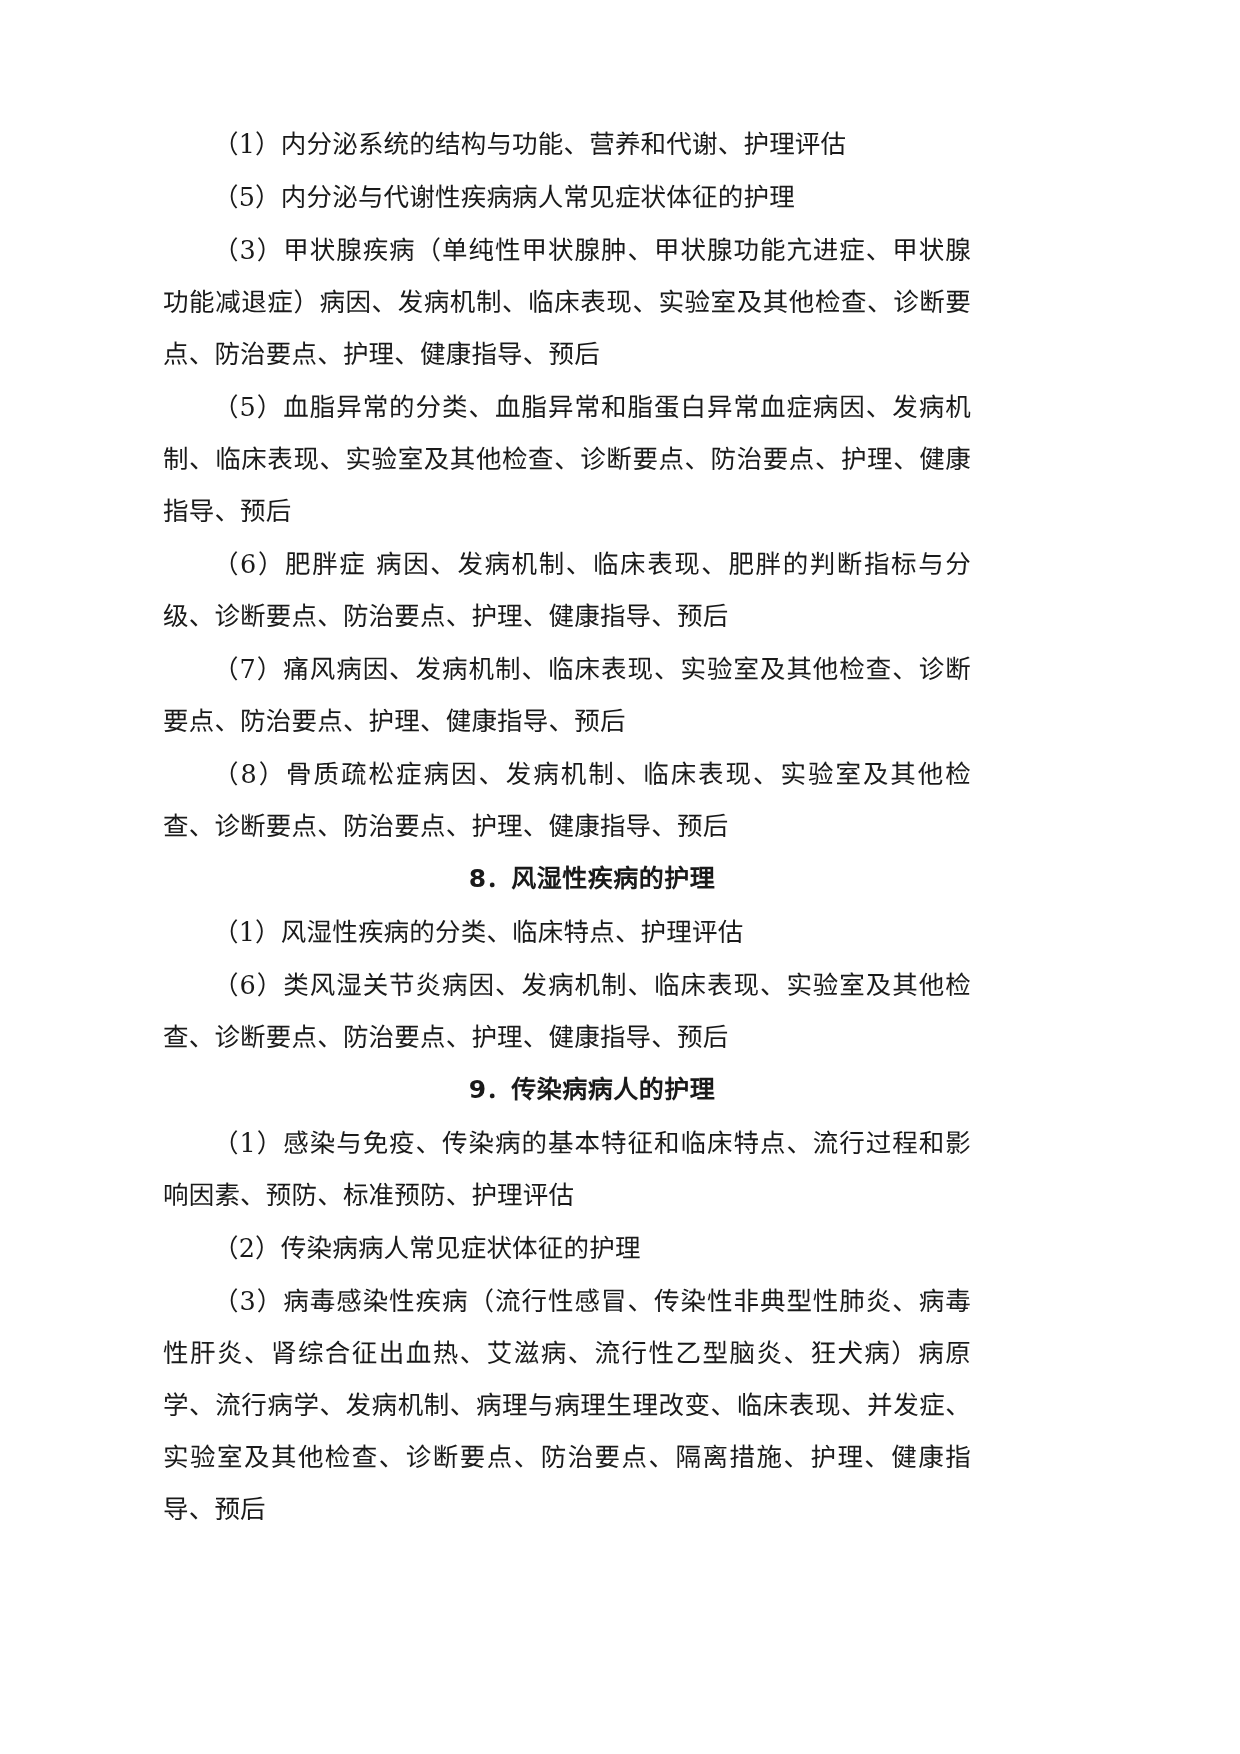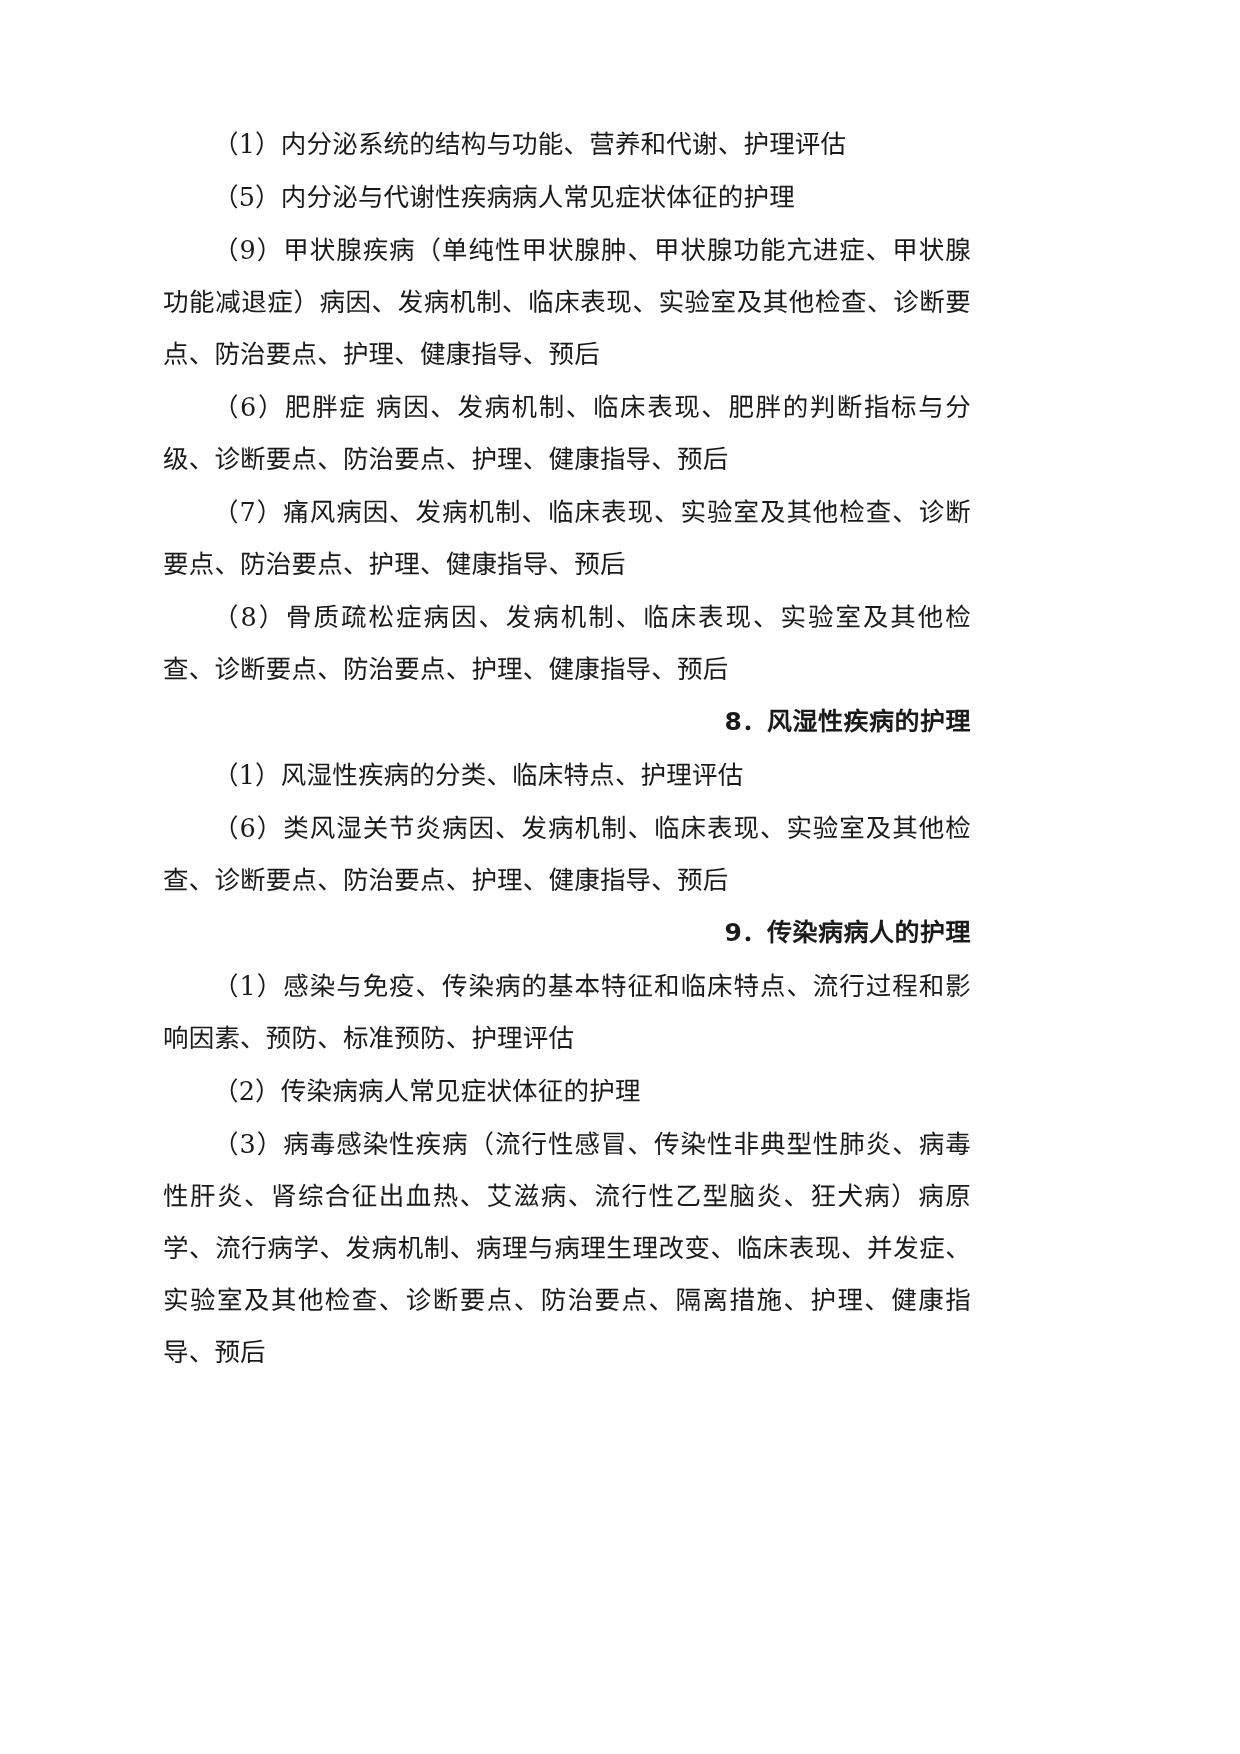--- a/index.html
+++ b/index.html
@@ -42,39 +42,40 @@
   }
   
   .heading {
     font-family: "DejaVu Sans", "Liberation Sans", sans-serif;
     font-size: 25px;
     line-height: 52px;
     font-weight: bold;
     text-indent: 50px;
     letter-spacing: 0.5px;
     margin: 0 0 1px 0;
-    text-align: right;
+    text-align: center;
   }
   .heading .num {
     letter-spacing: 0;
   }
 </style>
 </head>
 <body>
 
 <div class="page">
   <div class="content">
 
     <p class="para">（1）内分泌系统的结构与功能、营养和代谢、护理评估</p>
 
     <p class="para">（5）内分泌与代谢性疾病病人常见症状体征的护理</p>
 
-    <p class="para">（9）甲状腺疾病（单纯性甲状腺肿、甲状腺功能亢进症、甲状腺功能减退症）病因、发病机制、临床表现、实验室及其他检查、诊断要点、防治要点、护理、健康指导、预后</p>
+    <p class="para">（3）甲状腺疾病（单纯性甲状腺肿、甲状腺功能亢进症、甲状腺功能减退症）病因、发病机制、临床表现、实验室及其他检查、诊断要点、防治要点、护理、健康指导、预后</p>
 
 
+    <p class="para">（5）血脂异常的分类、血脂异常和脂蛋白异常血症病因、发病机制、临床表现、实验室及其他检查、诊断要点、防治要点、护理、健康指导、预后</p>
 
     <p class="para">（6）肥胖症 病因、发病机制、临床表现、肥胖的判断指标与分级、诊断要点、防治要点、护理、健康指导、预后</p>
 
     <p class="para">（7）痛风病因、发病机制、临床表现、实验室及其他检查、诊断要点、防治要点、护理、健康指导、预后</p>
 
     <p class="para">（8）骨质疏松症病因、发病机制、临床表现、实验室及其他检查、诊断要点、防治要点、护理、健康指导、预后</p>
 
     <h2 class="heading"><span class="num">8．</span><span>风湿性疾病的护理</span></h2>
 
     <p class="para">（1）风湿性疾病的分类、临床特点、护理评估</p>

